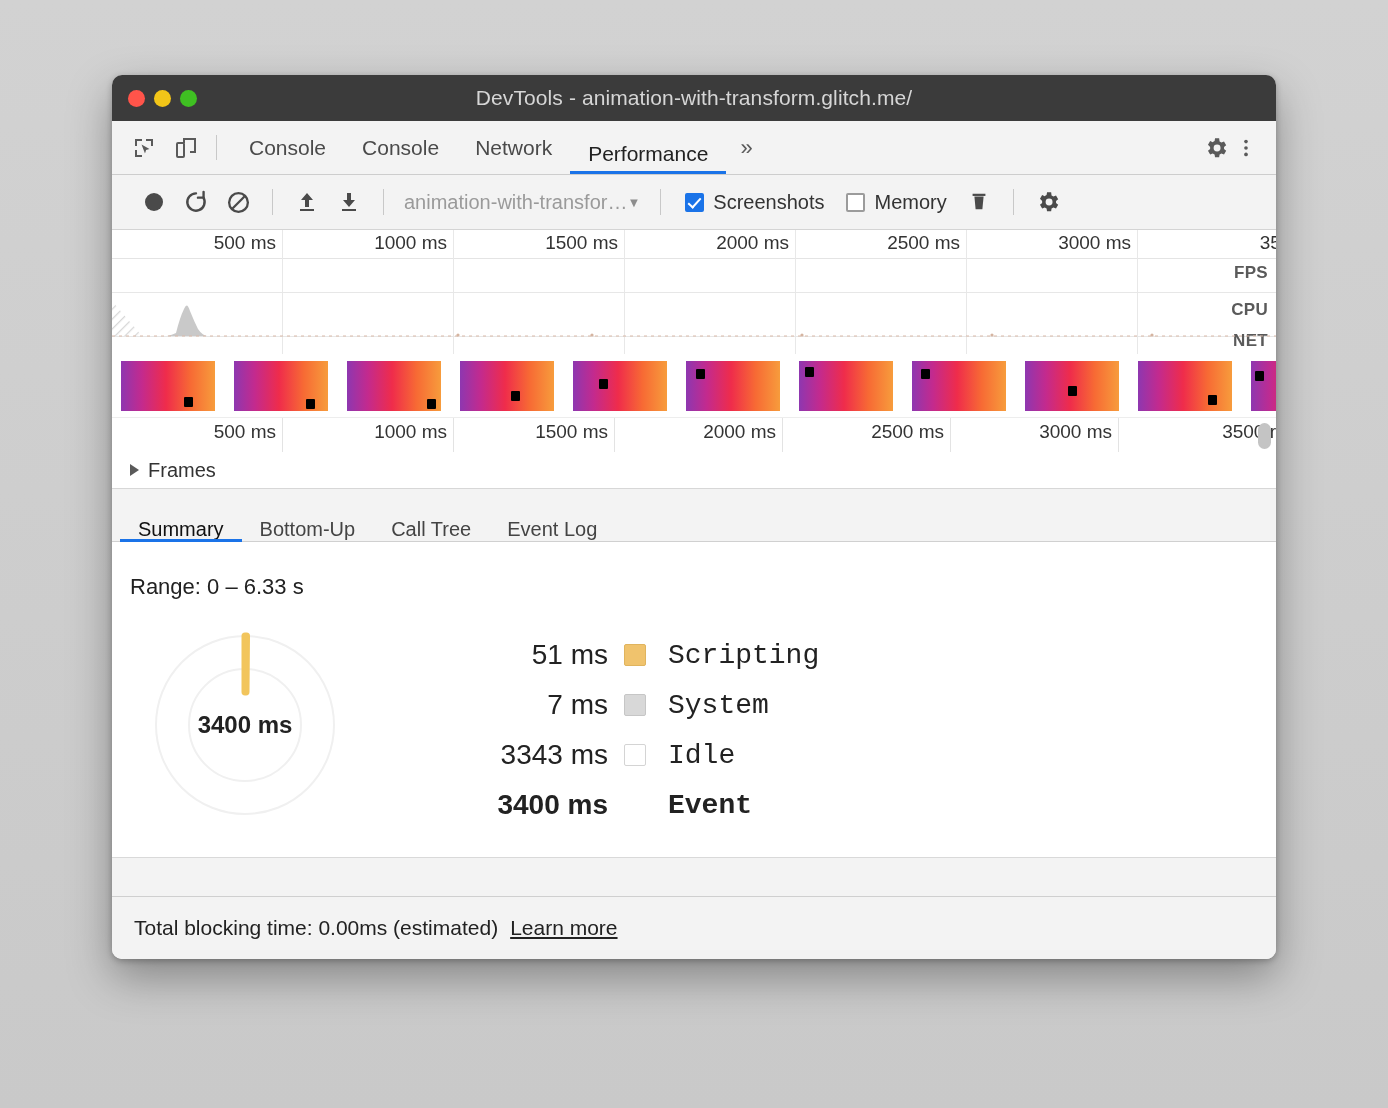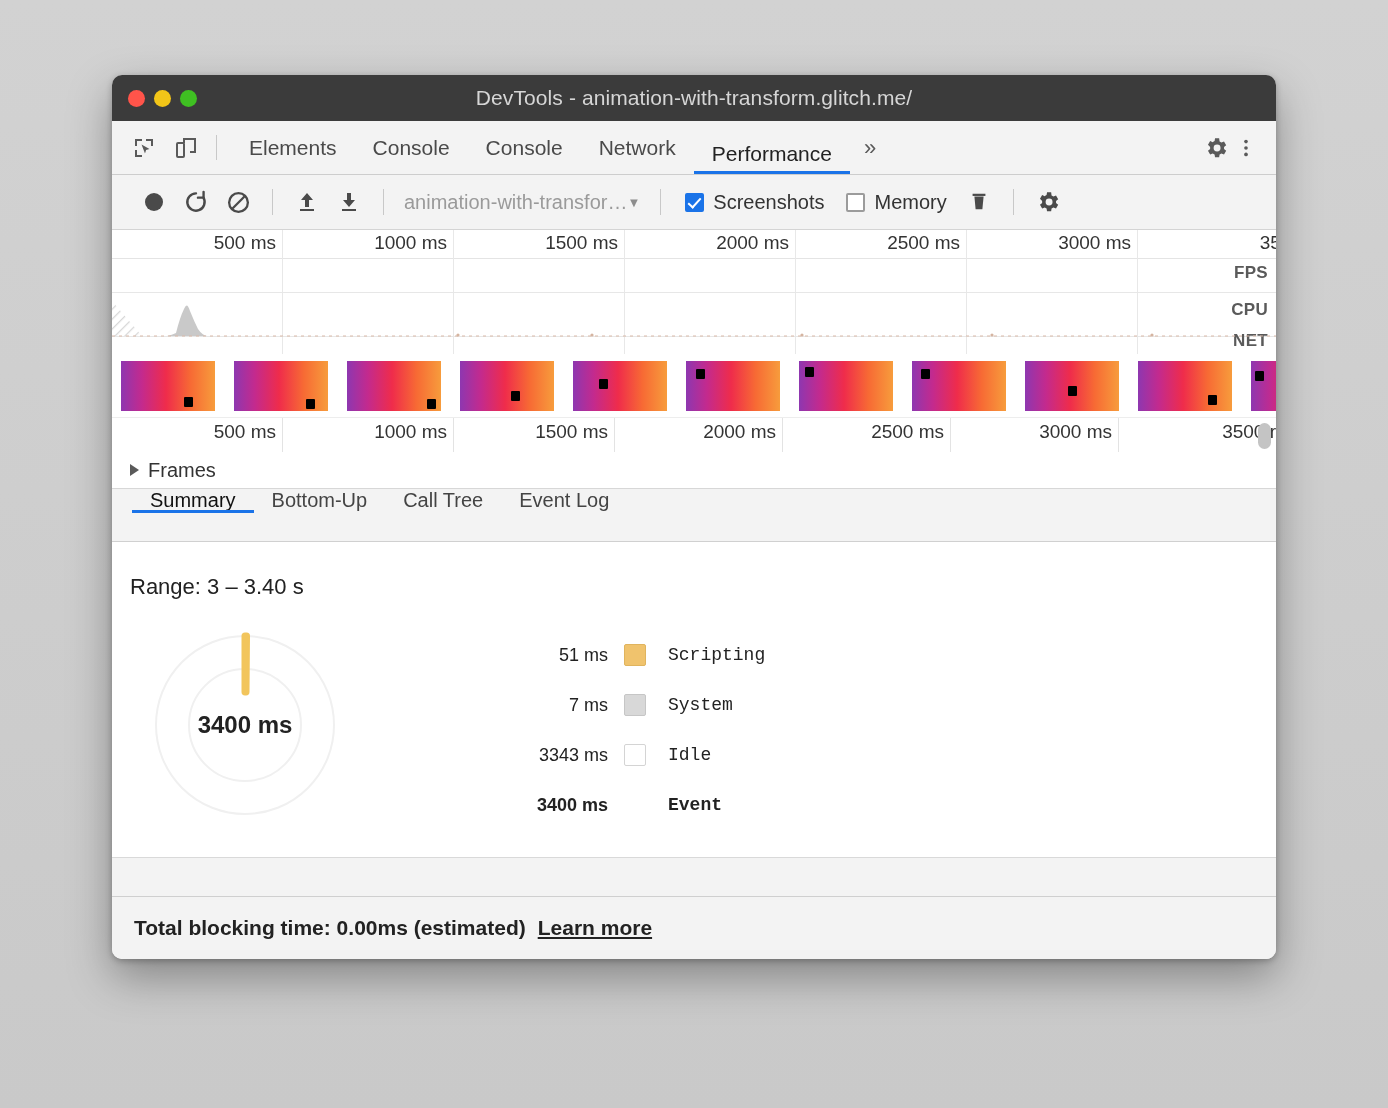--- a/index.html
+++ b/index.html
@@ -307,22 +307,22 @@
     border-bottom: 6px solid transparent;
   }
   .frames-label { font-size: 20px; color: #333; }
 
   
   .dtabs {
     height: 52px;
     background: #f3f3f3;
     border-bottom: 1px solid #d0d0d0;
     display: flex;
-    align-items: flex-start;
-    padding-left: 20px;
+    align-items: flex-end;
+    padding-left: 8px;
     flex: 0 0 auto;
   }
   .dtab {
     display: flex;
     align-items: center;
     padding: 0 18px;
     font-size: 20px;
     color: #444;
     position: relative;
     white-space: nowrap;
@@ -370,21 +370,21 @@
     color: #222;
   }
   .legend {
     margin-left: 112px;
     margin-top: 16px;
   }
   .legend-row {
     display: flex;
     align-items: center;
     height: 50px;
-    font-size: 18px;
+    font-size: 28px;
     color: #222;
   }
   .legend-val {
     width: 140px;
     text-align: right;
     padding-right: 16px;
   }
   .legend-sw {
     width: 22px; height: 22px;
     border-radius: 2px;
@@ -406,21 +406,20 @@
     height: 62px;
     background: #f3f3f3;
     border-top: 1px solid #cfcfcf;
     display: flex;
     align-items: center;
     padding-left: 22px;
     gap: 12px;
     flex: 0 0 auto;
     font-size: 21px;
     color: #222;
-    font-weight: bold;
   }
   .footer a {
     color: #222;
     text-decoration: underline;
   }
 </style>
 </head>
 <body>
 
 <div class="window">
@@ -446,21 +445,20 @@
       </div>
       <div class="tb-icon">
         <svg width="24" height="24" viewBox="0 0 24 24">
           <rect x="3" y="7" width="7" height="14" rx="1" fill="none" stroke="#5a5a5a" stroke-width="2"></rect>
           <path d="M10 7V3h11v13h-5" fill="none" stroke="#5a5a5a" stroke-width="2"></path>
         </svg>
       </div>
     </div>
     <div class="vsep"></div>
     <div class="tabs">
-      <div class="tab">Elements</div>
       <div class="tab">Console</div>
       <div class="tab">Console</div>
       <div class="tab">Network</div>
       <div class="tab active">Performance</div>
       <div class="tab-more">»</div>
     </div>
     <div class="tb-right">
       <div class="vsep"></div>
       <div class="tb-icon">
         <svg width="26" height="26" viewBox="0 0 24 24">
@@ -635,21 +633,21 @@
   </div>
 
   <div class="dtabs">
     <div class="dtab active">Summary</div>
     <div class="dtab">Bottom-Up</div>
     <div class="dtab">Call Tree</div>
     <div class="dtab">Event Log</div>
   </div>
 
   <div class="body">
-    <div class="range">Range: 3 – 3.40 s</div>
+    <div class="range">Range: 0 – 6.33 s</div>
     <div class="sumwrap">
       <div class="donutbox">
         <svg width="222" height="222" viewBox="0 0 222 222">
 
           <circle cx="111" cy="111" r="89" fill="#ffffff" stroke="#f0f0f0" stroke-width="2"></circle>
           <circle cx="111" cy="111" r="56" fill="#ffffff" stroke="#f0f0f0" stroke-width="2"></circle>
 
           <path d="M 111 22 A 89 89 0 0 1 112.5 22.02 L 112 78 A 56 56 0 0 0 111 78 Z" fill="#f2c55c" stroke="#f2c55c" stroke-width="7" stroke-linejoin="round"></path>
         </svg>
         <div class="donut-center">3400 ms</div>

